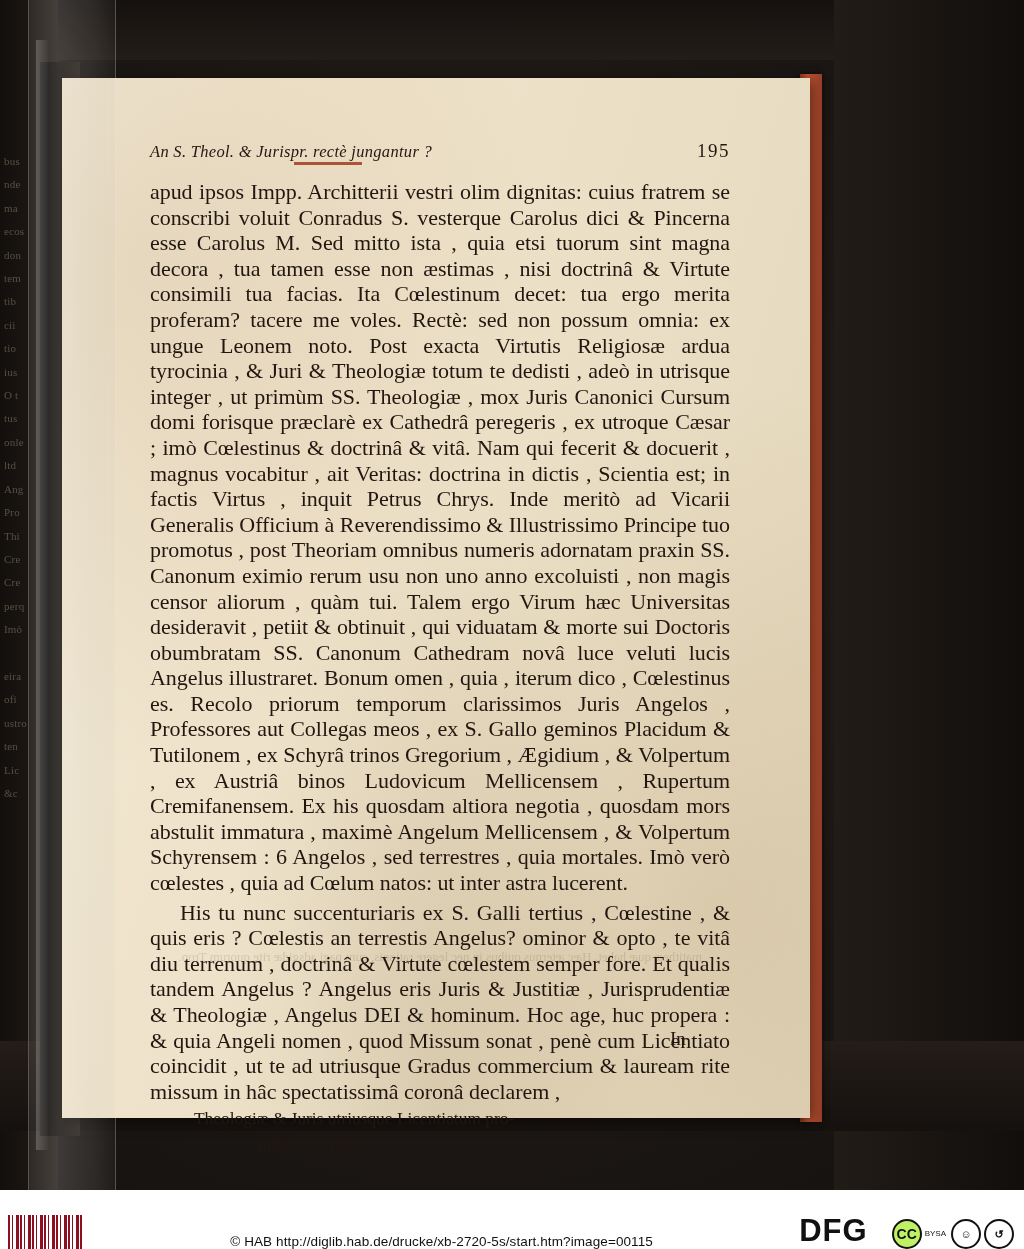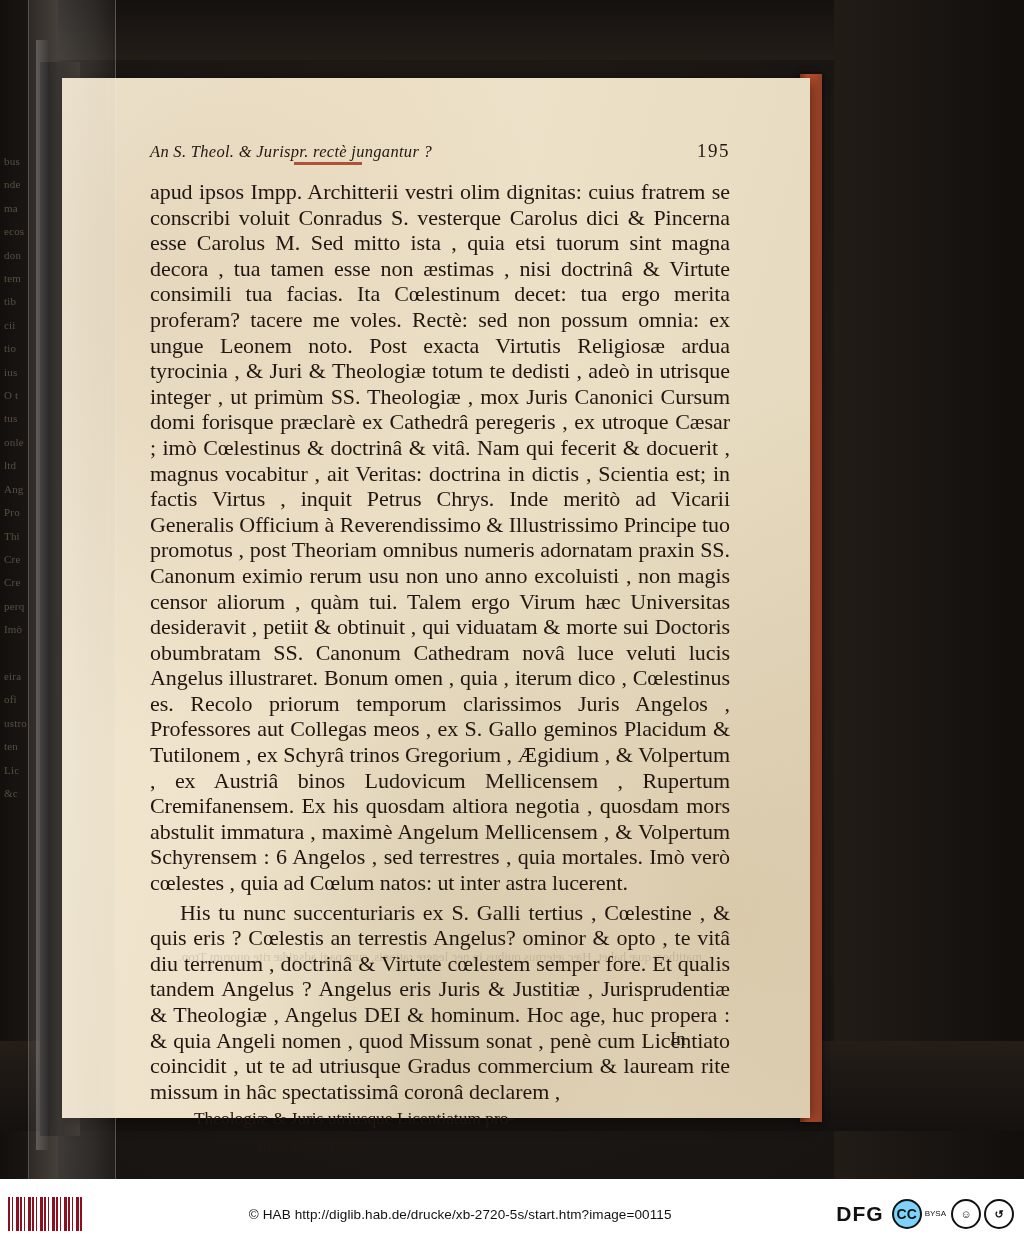--- a/index.html
+++ b/index.html
@@ -205,67 +205,67 @@
     position: absolute;
     left: 608px; top: 950px;
     font-size: 19px;
     color: #23170f;
   }
 
   
   #credit-bar {
     position: absolute;
     left: 0; bottom: 0;
-    width: 1024px; height: 70px;
+    width: 1024px; height: 59px;
     background: #ffffff;
     display: flex;
-    align-items: center;
+    align-items: flex-end;
   }
   #barcode {
     width: 76px; height: 34px;
     margin-left: 8px;
     background: repeating-linear-gradient(90deg,
       #8b0f1e 0px, #8b0f1e 2px, #ffffff 2px, #ffffff 4px,
       #8b0f1e 4px, #8b0f1e 5px, #ffffff 5px, #ffffff 8px,
       #8b0f1e 8px, #8b0f1e 11px, #ffffff 11px, #ffffff 12px);
   }
   #credit-text {
     flex: 1;
     text-align: center;
     font-family: "Liberation Sans", sans-serif;
     font-size: 13.5px;
     color: #111111;
     letter-spacing: 0.1px;
   }
   #dfg-logo {
     font-family: "Liberation Sans", sans-serif;
     font-weight: bold;
-    font-size: 21px;
+    font-size: 31px;
     letter-spacing: 1px;
     color: #111111;
-    margin-right: 8px;
+    margin-right: 24px;
   }
   #cc-badge {
     display: flex;
     align-items: center;
     margin-right: 10px;
     gap: 3px;
   }
   .cc-circle {
     width: 26px; height: 26px;
     border-radius: 50%;
     border: 2px solid #111;
     display: flex;
     align-items: center;
     justify-content: center;
     font-family: "Liberation Sans", sans-serif;
     font-size: 14px;
     font-weight: bold;
     color: #111;
-    background: #7dd3fc;
+    background: #bef264;
   }
   #cc-label {
     display: flex;
     flex-direction: row;
     font-family: "Liberation Sans", sans-serif;
     font-size: 8px;
     line-height: 10px;
     color: #111;
     margin-right: 2px;
   }

